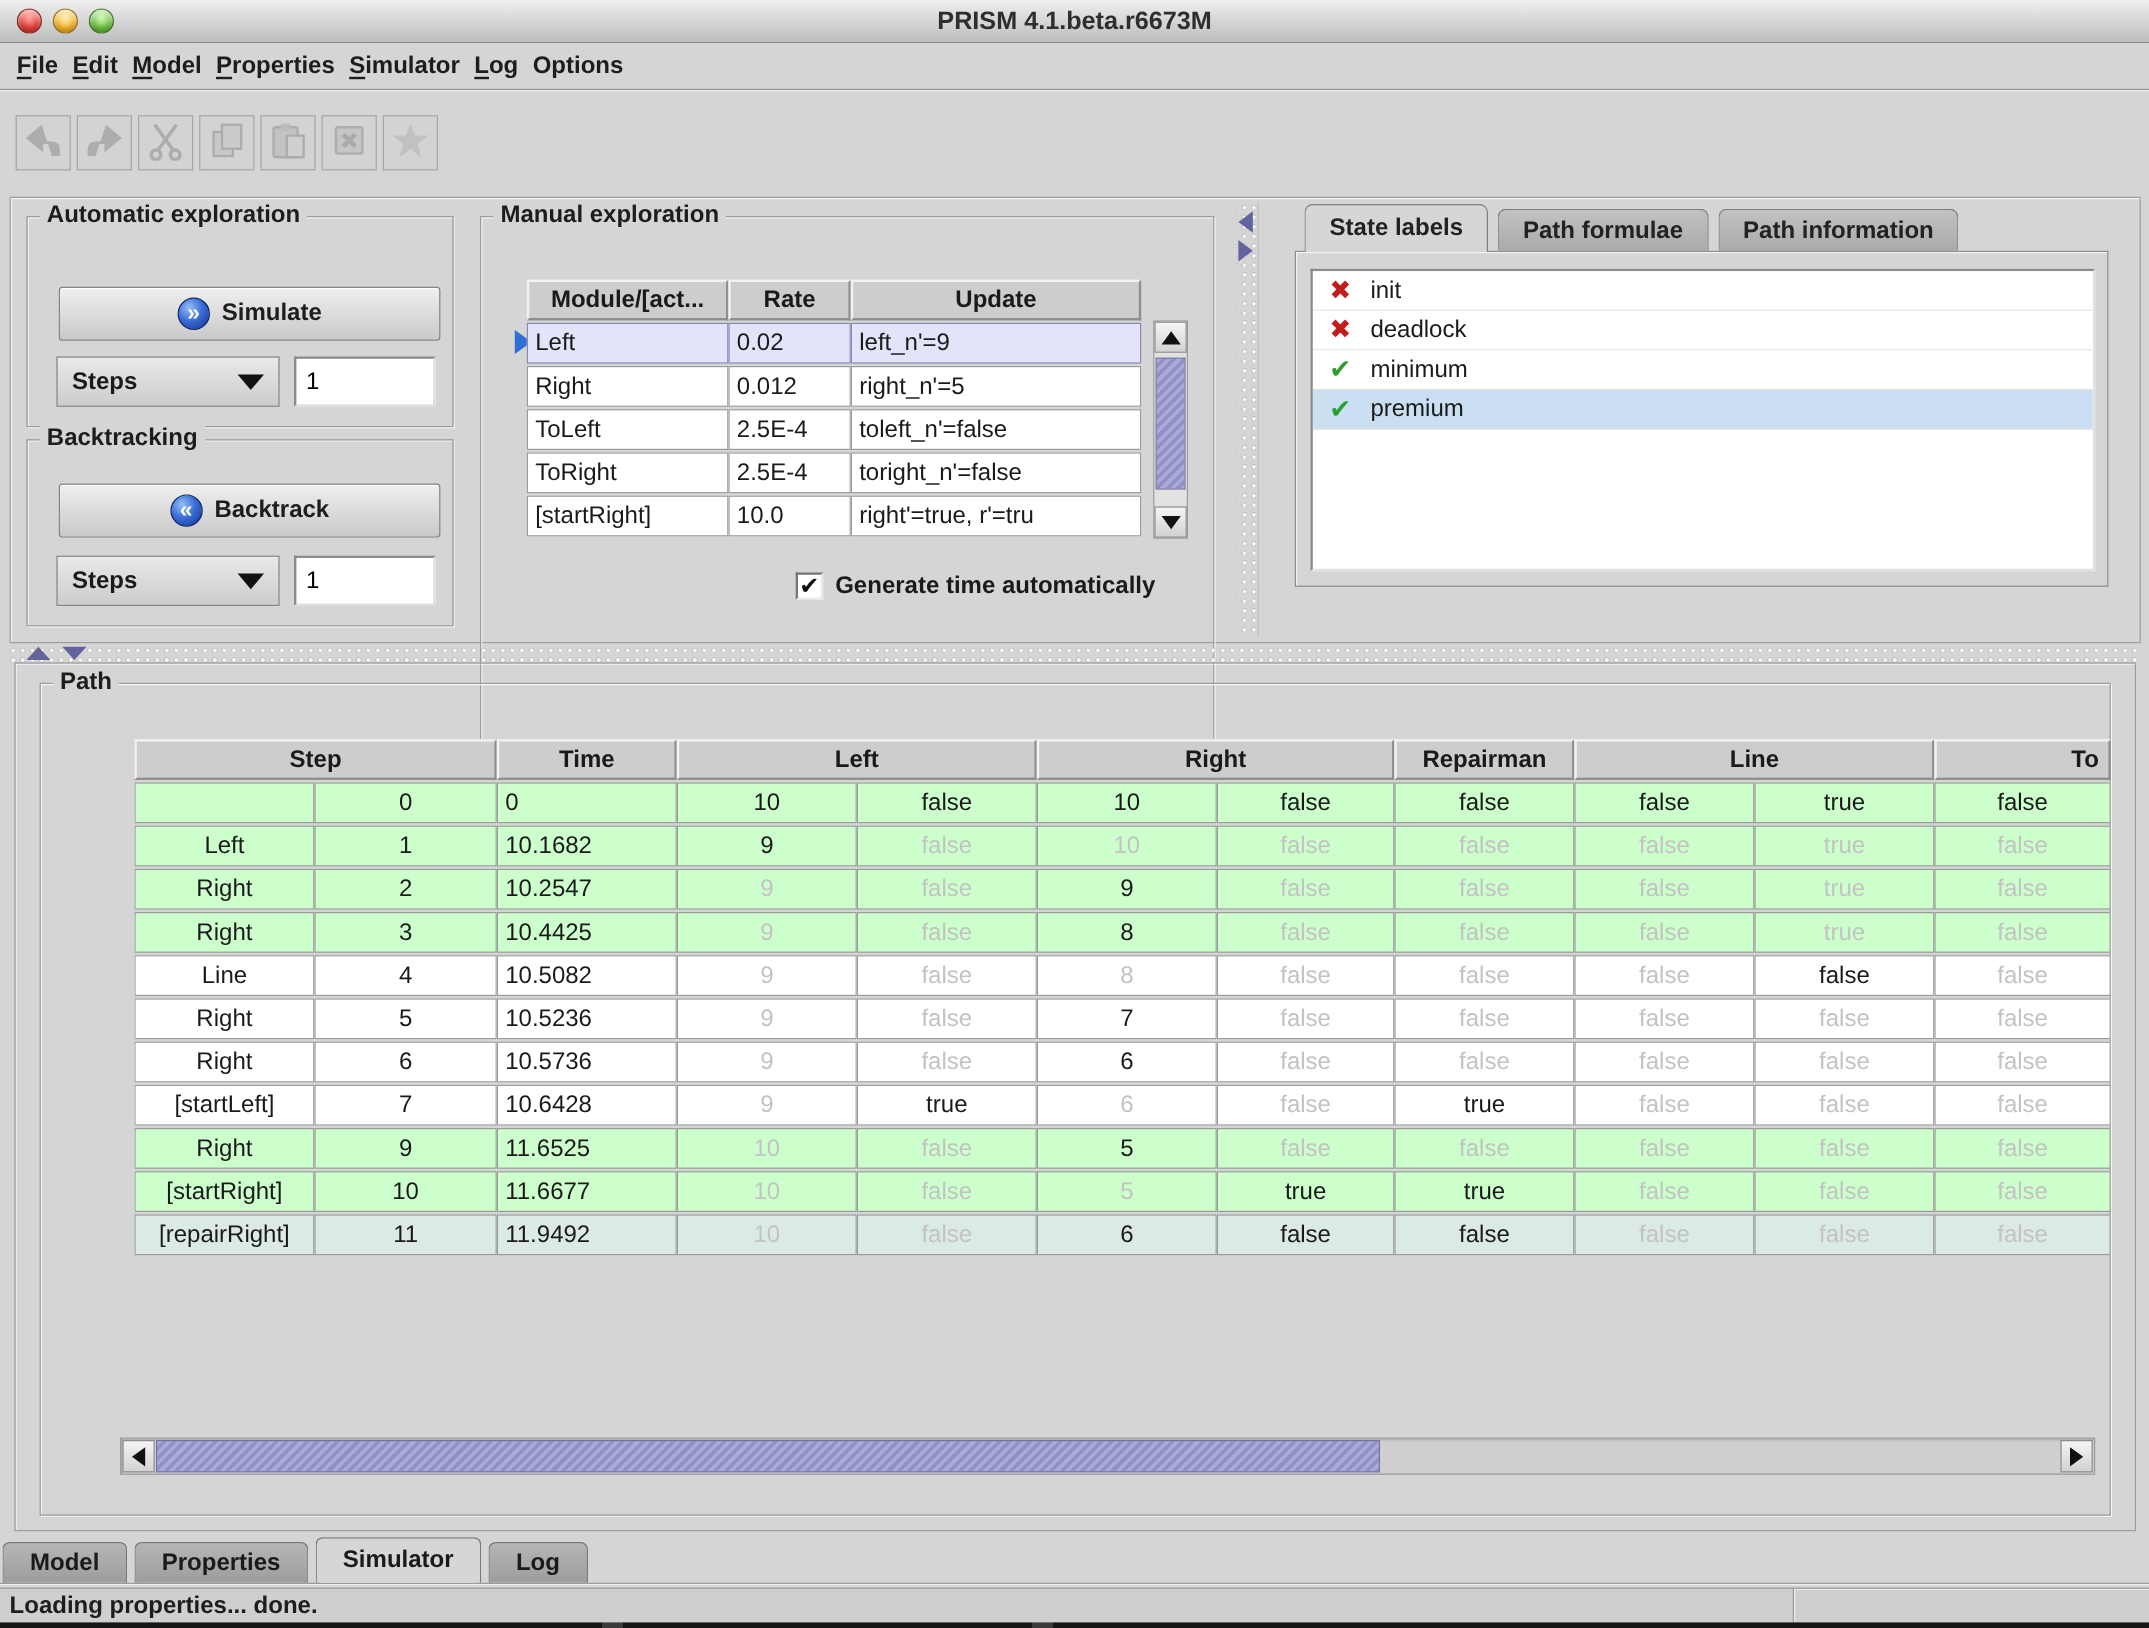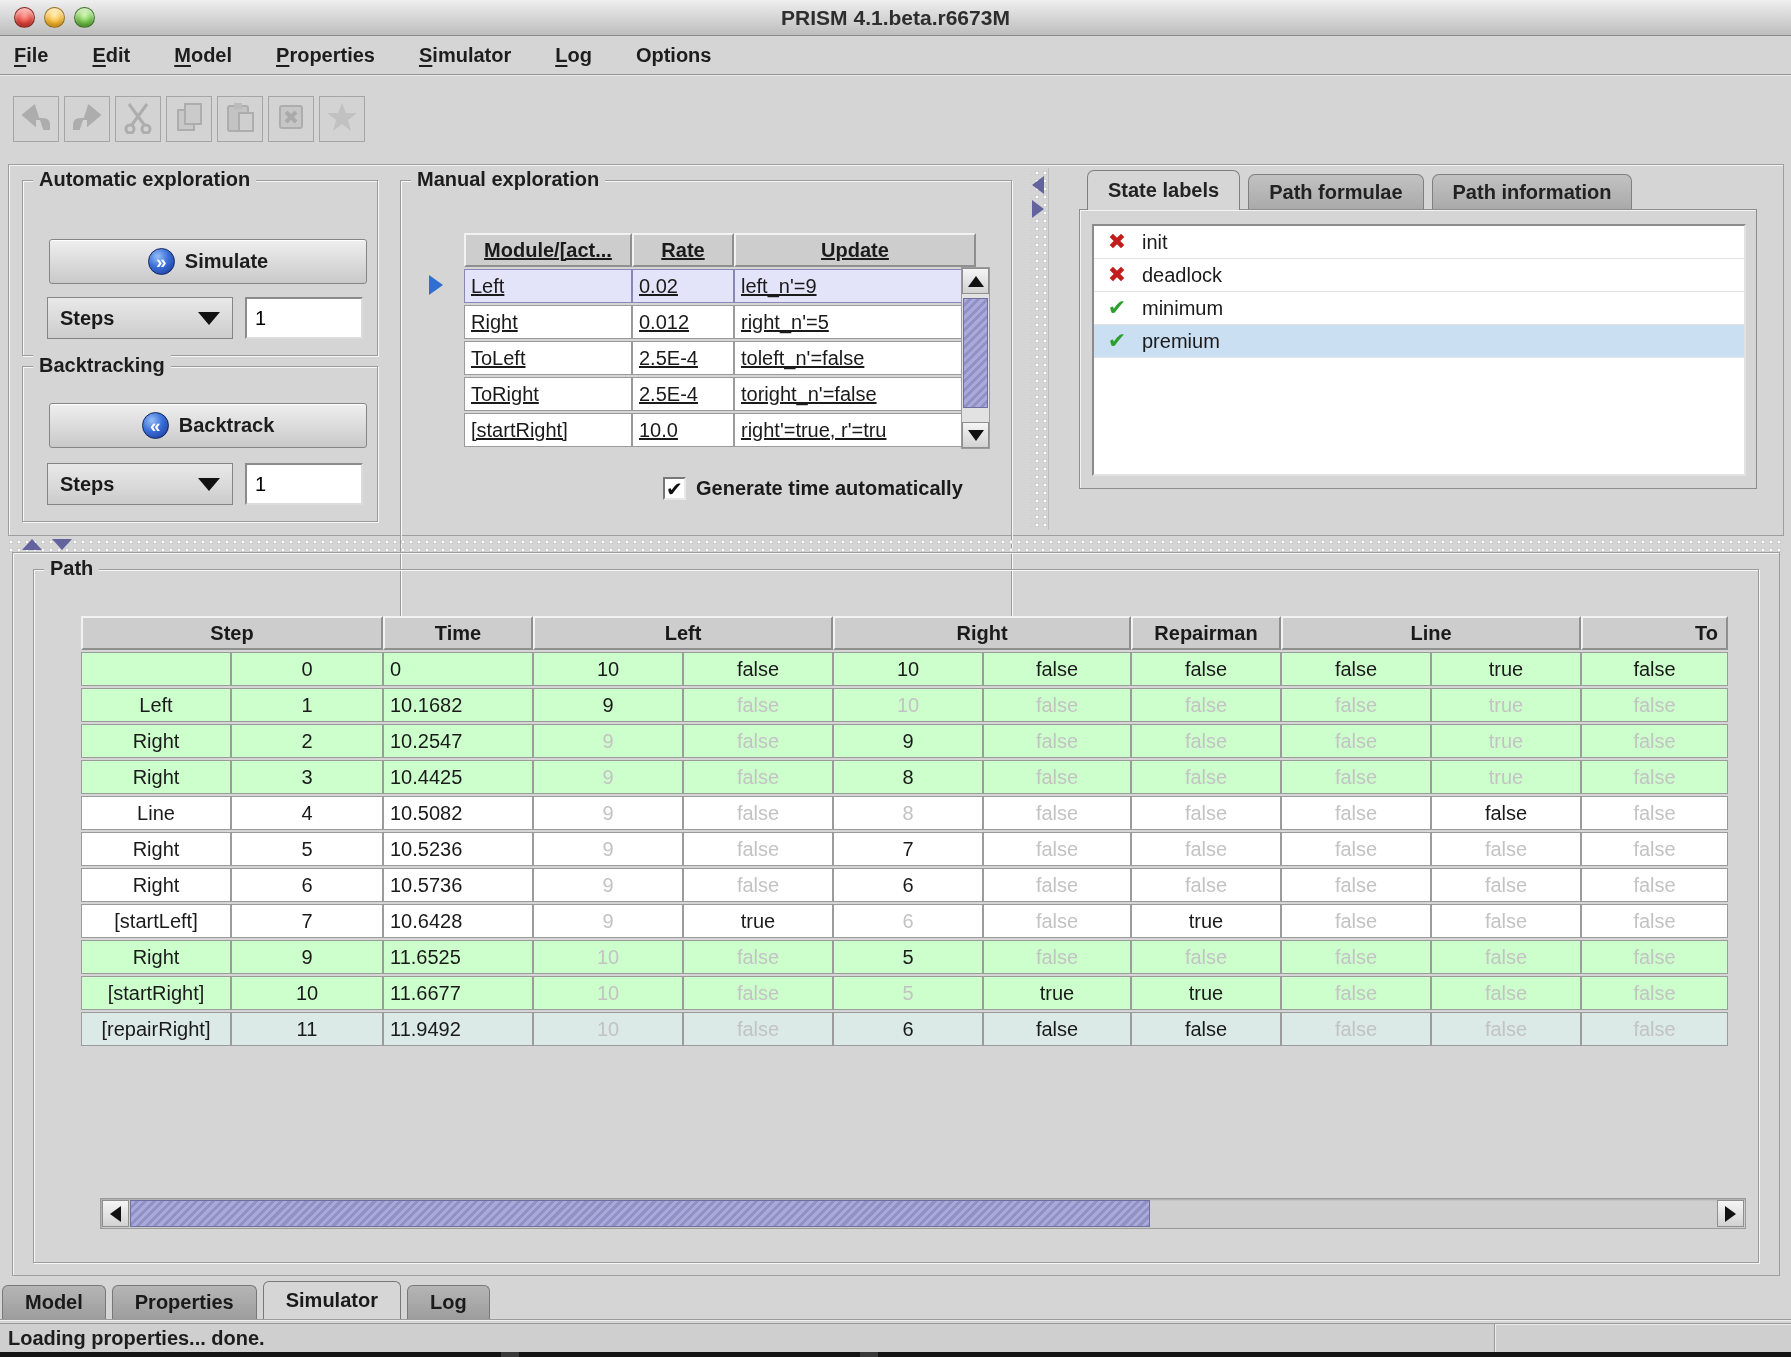--- a/index.html
+++ b/index.html
@@ -15,21 +15,21 @@
   .lights { position:absolute; left:14px; top:7px; display:flex; gap:9px; }
   .light { width:21px; height:21px; border-radius:50%; border:1px solid rgba(0,0,0,.35);
     box-shadow:inset 0 3px 4px rgba(255,255,255,.65), inset 0 -3px 4px rgba(0,0,0,.18); }
   .light.red { background:radial-gradient(circle at 50% 35%, #ff9a90 8%, #e1443c 55%, #b2201a 100%); }
   .light.yellow { background:radial-gradient(circle at 50% 35%, #ffe9a8 8%, #f6b62e 55%, #d08d0a 100%); }
   .light.green { background:radial-gradient(circle at 50% 35%, #c9f3a9 8%, #6fc146 55%, #3f8f1e 100%); }
   .title-text { width:100%; text-align:center; font-size:21px; font-weight:700; color:#2e2e2e; }
   
   .menubar { position:absolute; left:0; top:36px; width:100%; height:40px;
     background:#d5d5d5; border-bottom:2px groove #e9e9e9;
-    display:flex; align-items:center; padding-left:14px; gap:44px; }
+    display:flex; align-items:center; padding-left:14px; gap:12px; }
   .menu-item { font-size:20px; font-weight:700; color:#1d1d1d; cursor:default; }
   .menu-item u { text-decoration:underline; text-underline-offset:3px; }
   
   .toolbar { position:absolute; left:0; top:78px; width:100%; height:82px;
     display:flex; align-items:flex-start; padding:18px 0 0 13px; gap:5px; }
   .tool-btn { width:46px; height:46px; background:#d3d3d3; border:1px solid #a6a6a6;
     display:flex; align-items:center; justify-content:center; }
   .tool-btn svg { opacity:.55; }
   
   .groupbox { position:absolute; border:1px solid #9b9b9b;
@@ -106,21 +106,21 @@
   .state-item { height:33px; display:flex; align-items:center; gap:12px; padding:0 10px; font-size:20px;
     border-bottom:1px solid #e3e3e3; background:#fff; cursor:pointer; }
   .state-item.sel { background:#cbdff2; }
   .li-icon { font-size:22px; font-weight:700; width:26px; text-align:center; }
   .li-icon.cross { color:#c21d1d; }
   .li-icon.check { color:#2e9e2e; }
   
   .path-outer { position:absolute; left:12px; top:552px; width:1768px; height:724px;
     border:1px solid #9e9e9e; box-shadow:inset 1px 1px 0 rgba(255,255,255,.7); }
   .path-group { position:absolute; left:20px; top:16px; width:1726px; height:694px; }
-  .path-clip { position:absolute; left:47px; top:44px; width:1652px; height:540px; overflow:hidden; }
+  .path-clip { position:absolute; left:78px; top:44px; width:1652px; height:540px; overflow:hidden; }
   .path-table th.gh:last-child { text-align:right; padding-right:8px; }
   .path-table td { text-align:center; }
   .path-table td.tl { text-align:left; }
   .path-table td.dim { color:#c3c3c3; }
   .path-table tr.row-green td { background:#ccffcc; }
   .path-table tr.row-white td { background:#ffffff; }
   .path-table tr.row-blue td { background:#dbe9e7; }
   .hscroll { position:absolute; left:66px; top:628px; width:1646px; height:31px;
     border:1px solid #9b9b9b; background:#cfcfcf; box-shadow:inset 1px 1px 2px rgba(0,0,0,.2); }
   
@@ -230,21 +230,21 @@
     <div class="combo" style="left:24px;top:96px;width:186px;height:42px;">
       <span>Steps</span>
       <span class="arrow-down"></span>
     </div>
     <input class="num-field" style="left: 222px; top: 96px; width: 118px; height: 42px;" value="1">
   </div>
 
   <div class="groupbox" style="left:390px;top:12px;width:612px;height:440px;">
     <div class="group-label">Manual exploration</div>
     <div class="sel-arrow" style="left: 28px; top: 94px;"></div>
-    <table class="sim man-table" style="position:absolute;left:63px;top:50px;width:512px;text-decoration:underline;">
+    <table class="sim man-table" style="position:absolute;left:38px;top:50px;width:512px;">
       <colgroup>
           <col style="width:168px">
           <col style="width:102px">
           <col style="width:242px">
         </colgroup>
       <tbody>
           <tr>
             <th>Module/[act...</th>
             <th>Rate</th>
             <th>Update</th>

